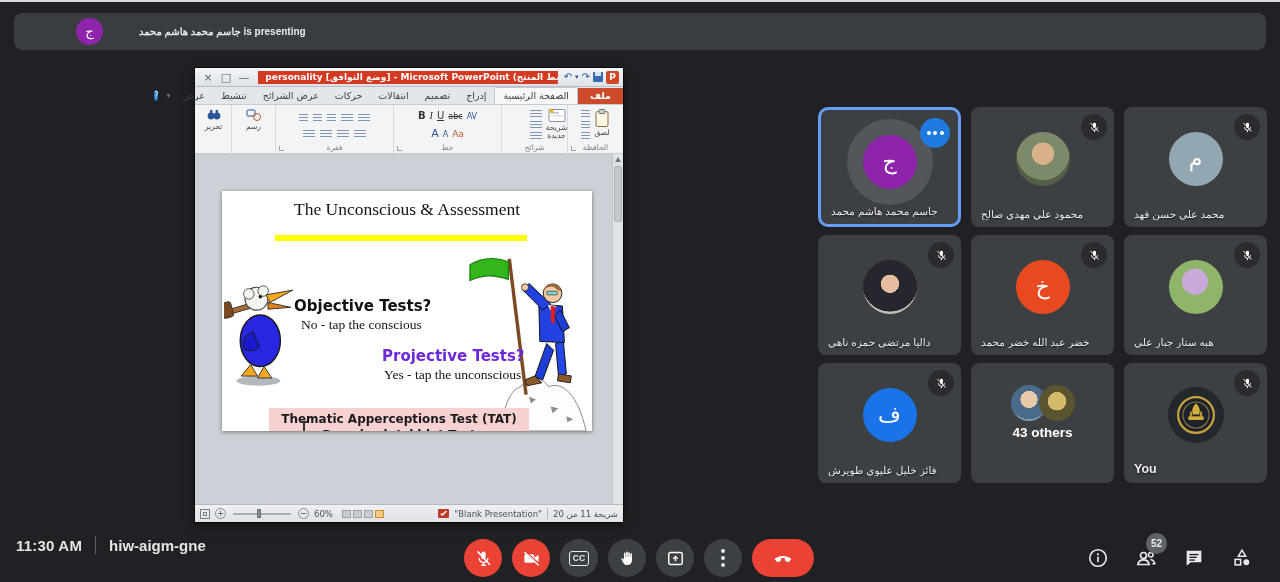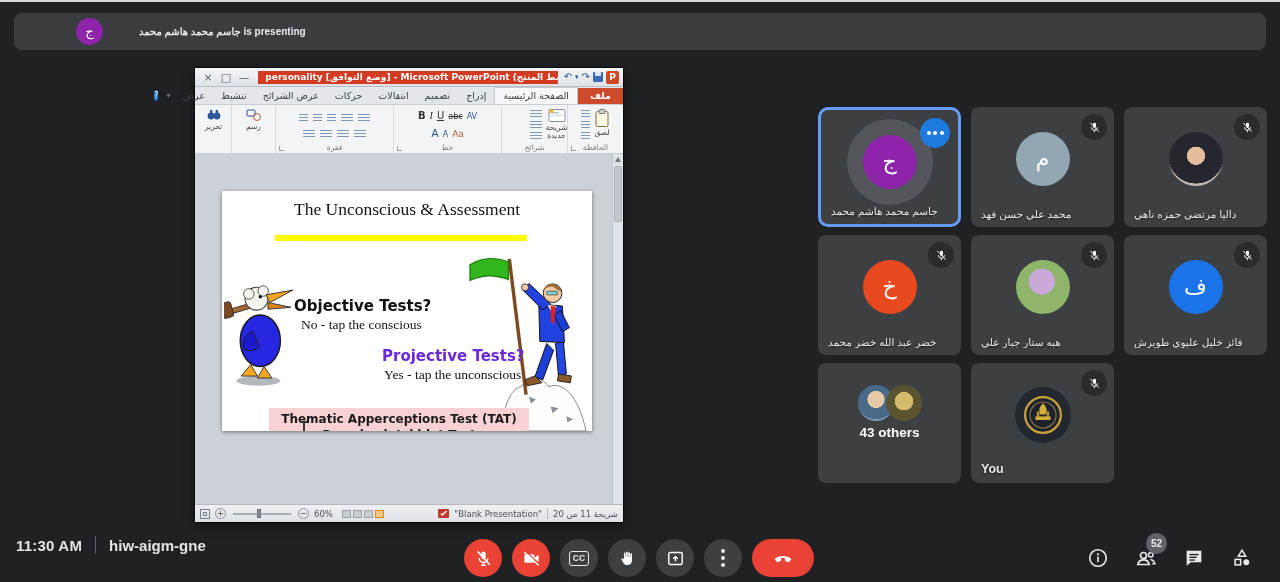--- a/index.html
+++ b/index.html
@@ -378,20 +378,32 @@
         <span>ج</span>
       </div>
     <div class="morebtn">
         <i></i>
         <i></i>
         <i></i>
       </div>
     <div class="pname">جاسم محمد هاشم محمد</div>
   </div>
 
+  <div class="tile">
+    <div class="av photo-a"></div>
+    <div class="micoff">
+      <svg width="13" height="13" viewBox="0 0 24 24">
+          <rect x="9.3" y="3" width="5.4" height="10" rx="2.7" fill="#fff"></rect>
+          <path d="M6.5 11.5a5.5 5.5 0 0 0 11 0" fill="none" stroke="#fff" stroke-width="1.8"></path>
+          <line x1="12" y1="17" x2="12" y2="20.5" stroke="#fff" stroke-width="1.8"></line>
+          <line x1="4.5" y1="3.5" x2="19.5" y2="19.5" stroke="#fff" stroke-width="1.8"></line>
+        </svg>
+    </div>
+    <div class="pname">محمود علي مهدي صالح</div>
+  </div>
 
   <div class="tile">
     <div class="av slate">
         <span>م</span>
       </div>
     <div class="micoff">
       <svg width="13" height="13" viewBox="0 0 24 24">
           <rect x="9.3" y="3" width="5.4" height="10" rx="2.7" fill="#fff"></rect>
           <path d="M6.5 11.5a5.5 5.5 0 0 0 11 0" fill="none" stroke="#fff" stroke-width="1.8"></path>
           <line x1="12" y1="17" x2="12" y2="20.5" stroke="#fff" stroke-width="1.8"></line>

